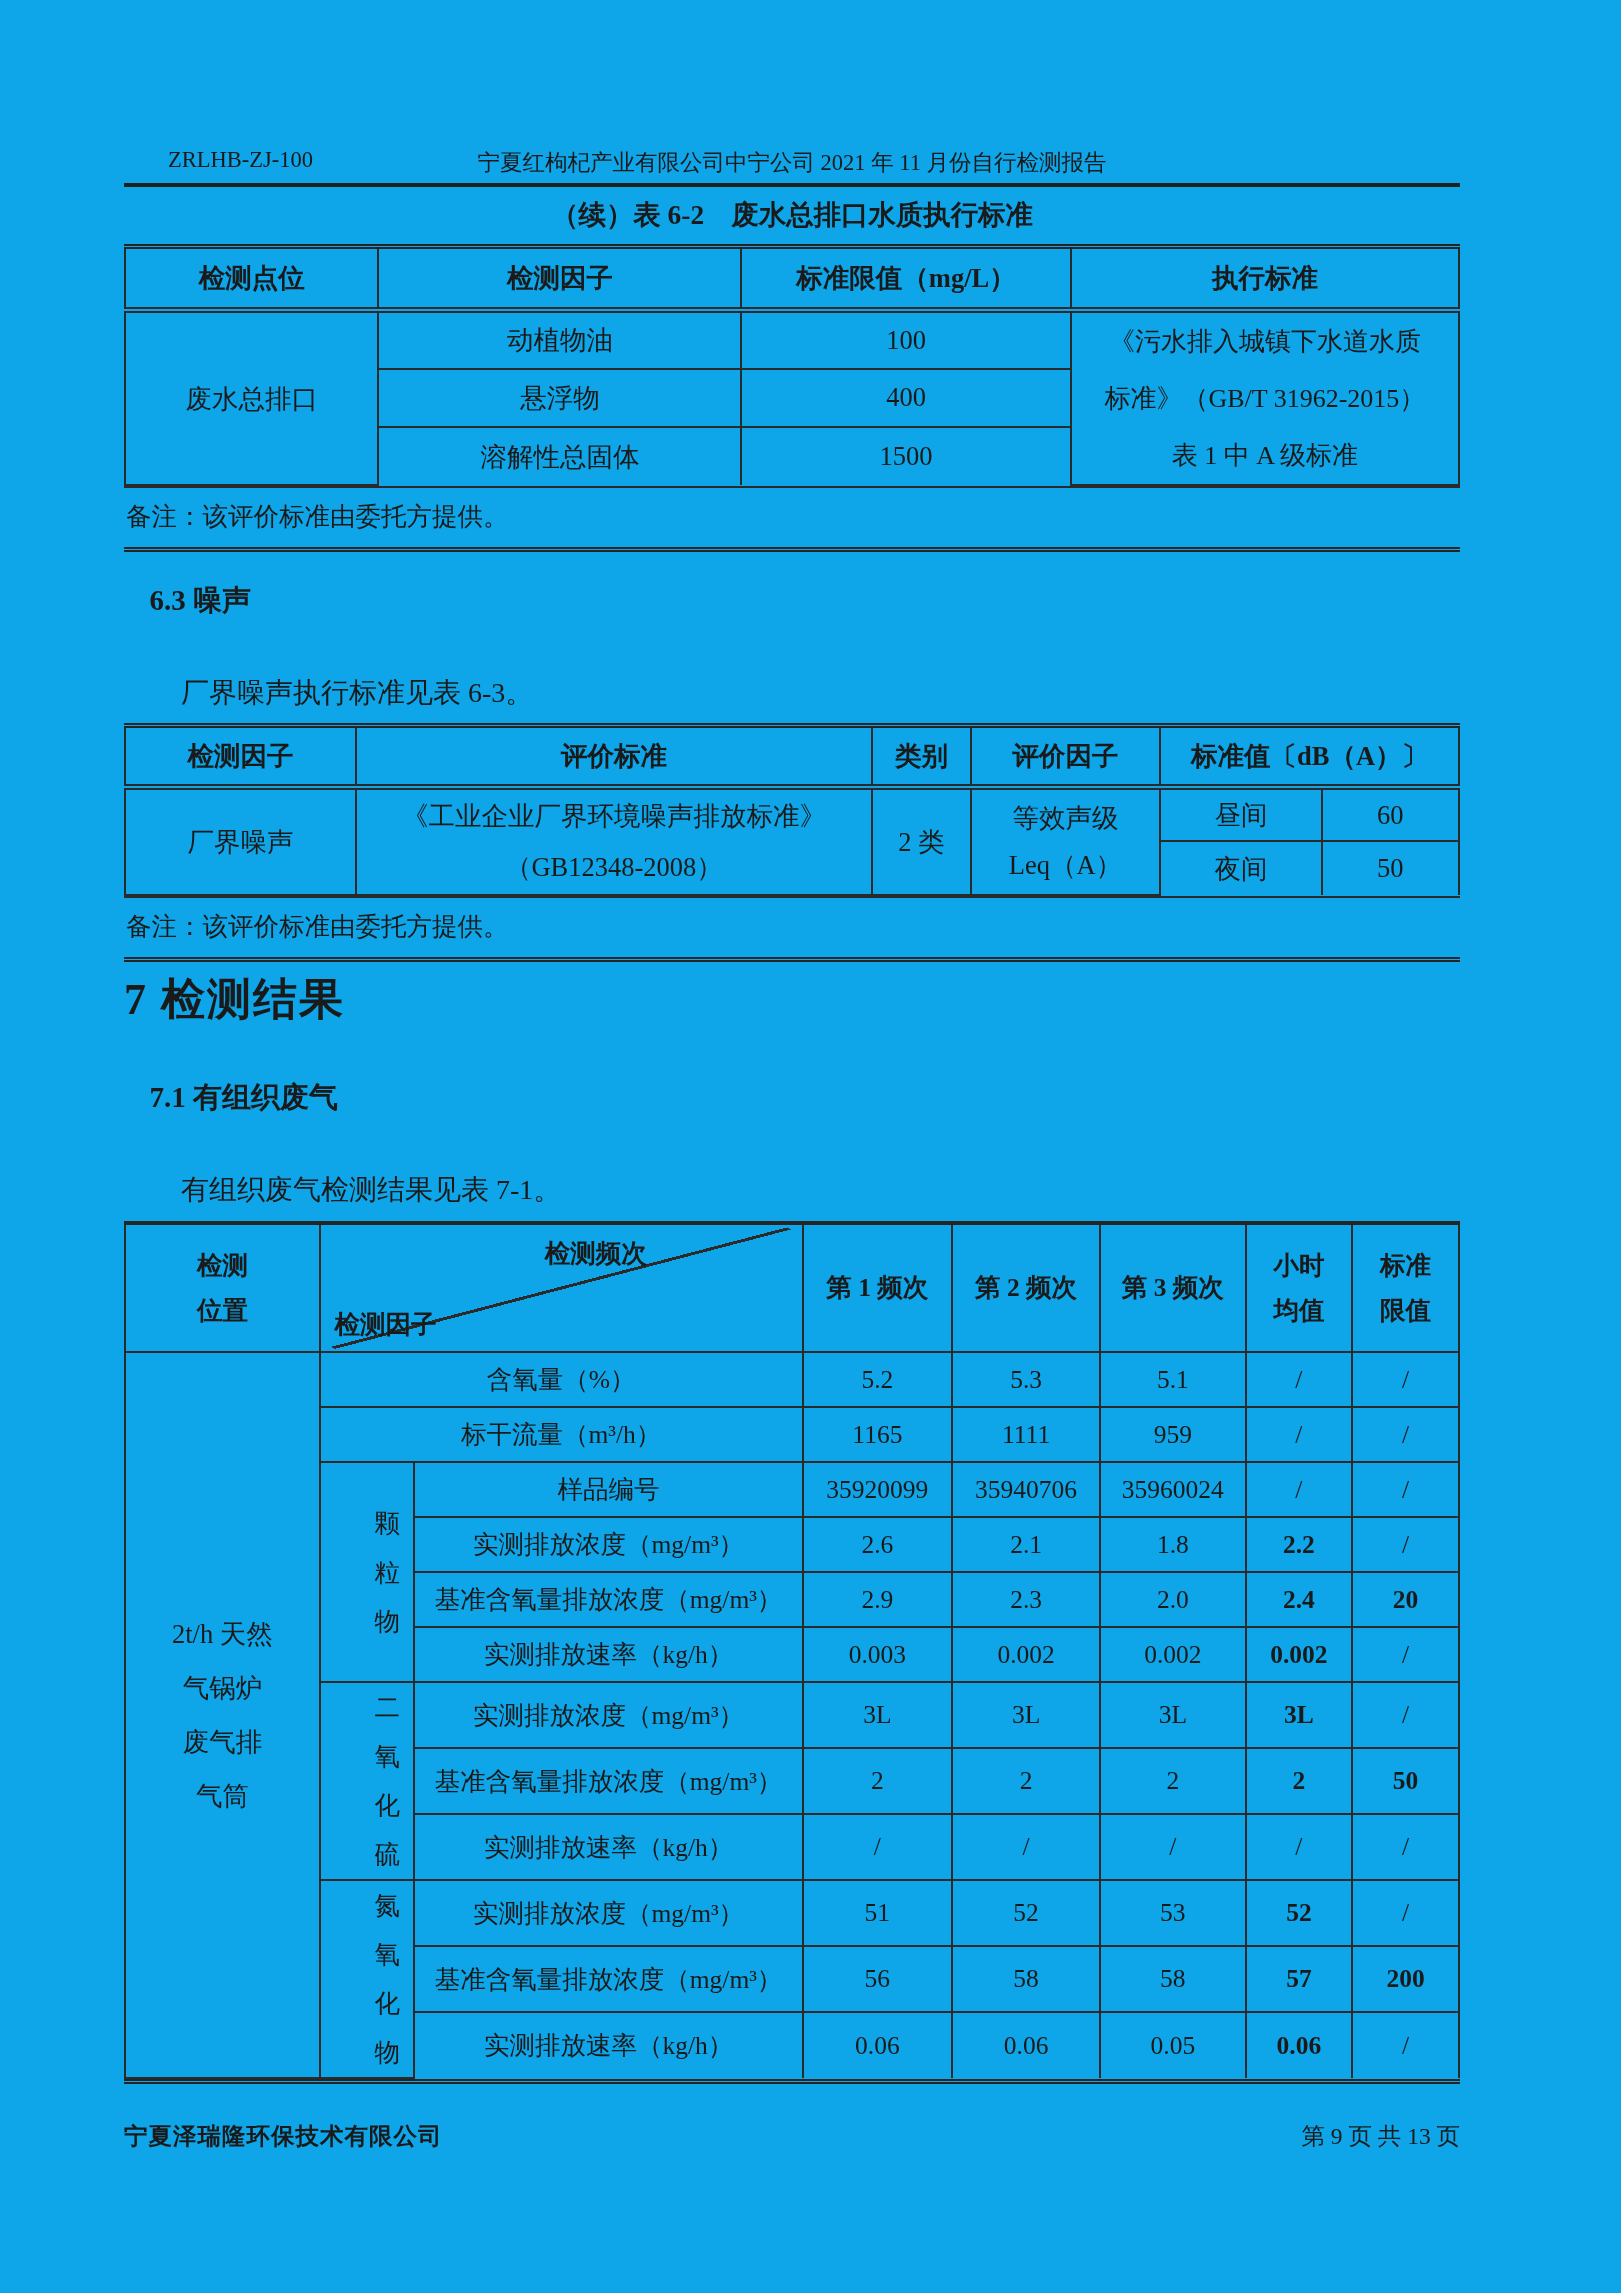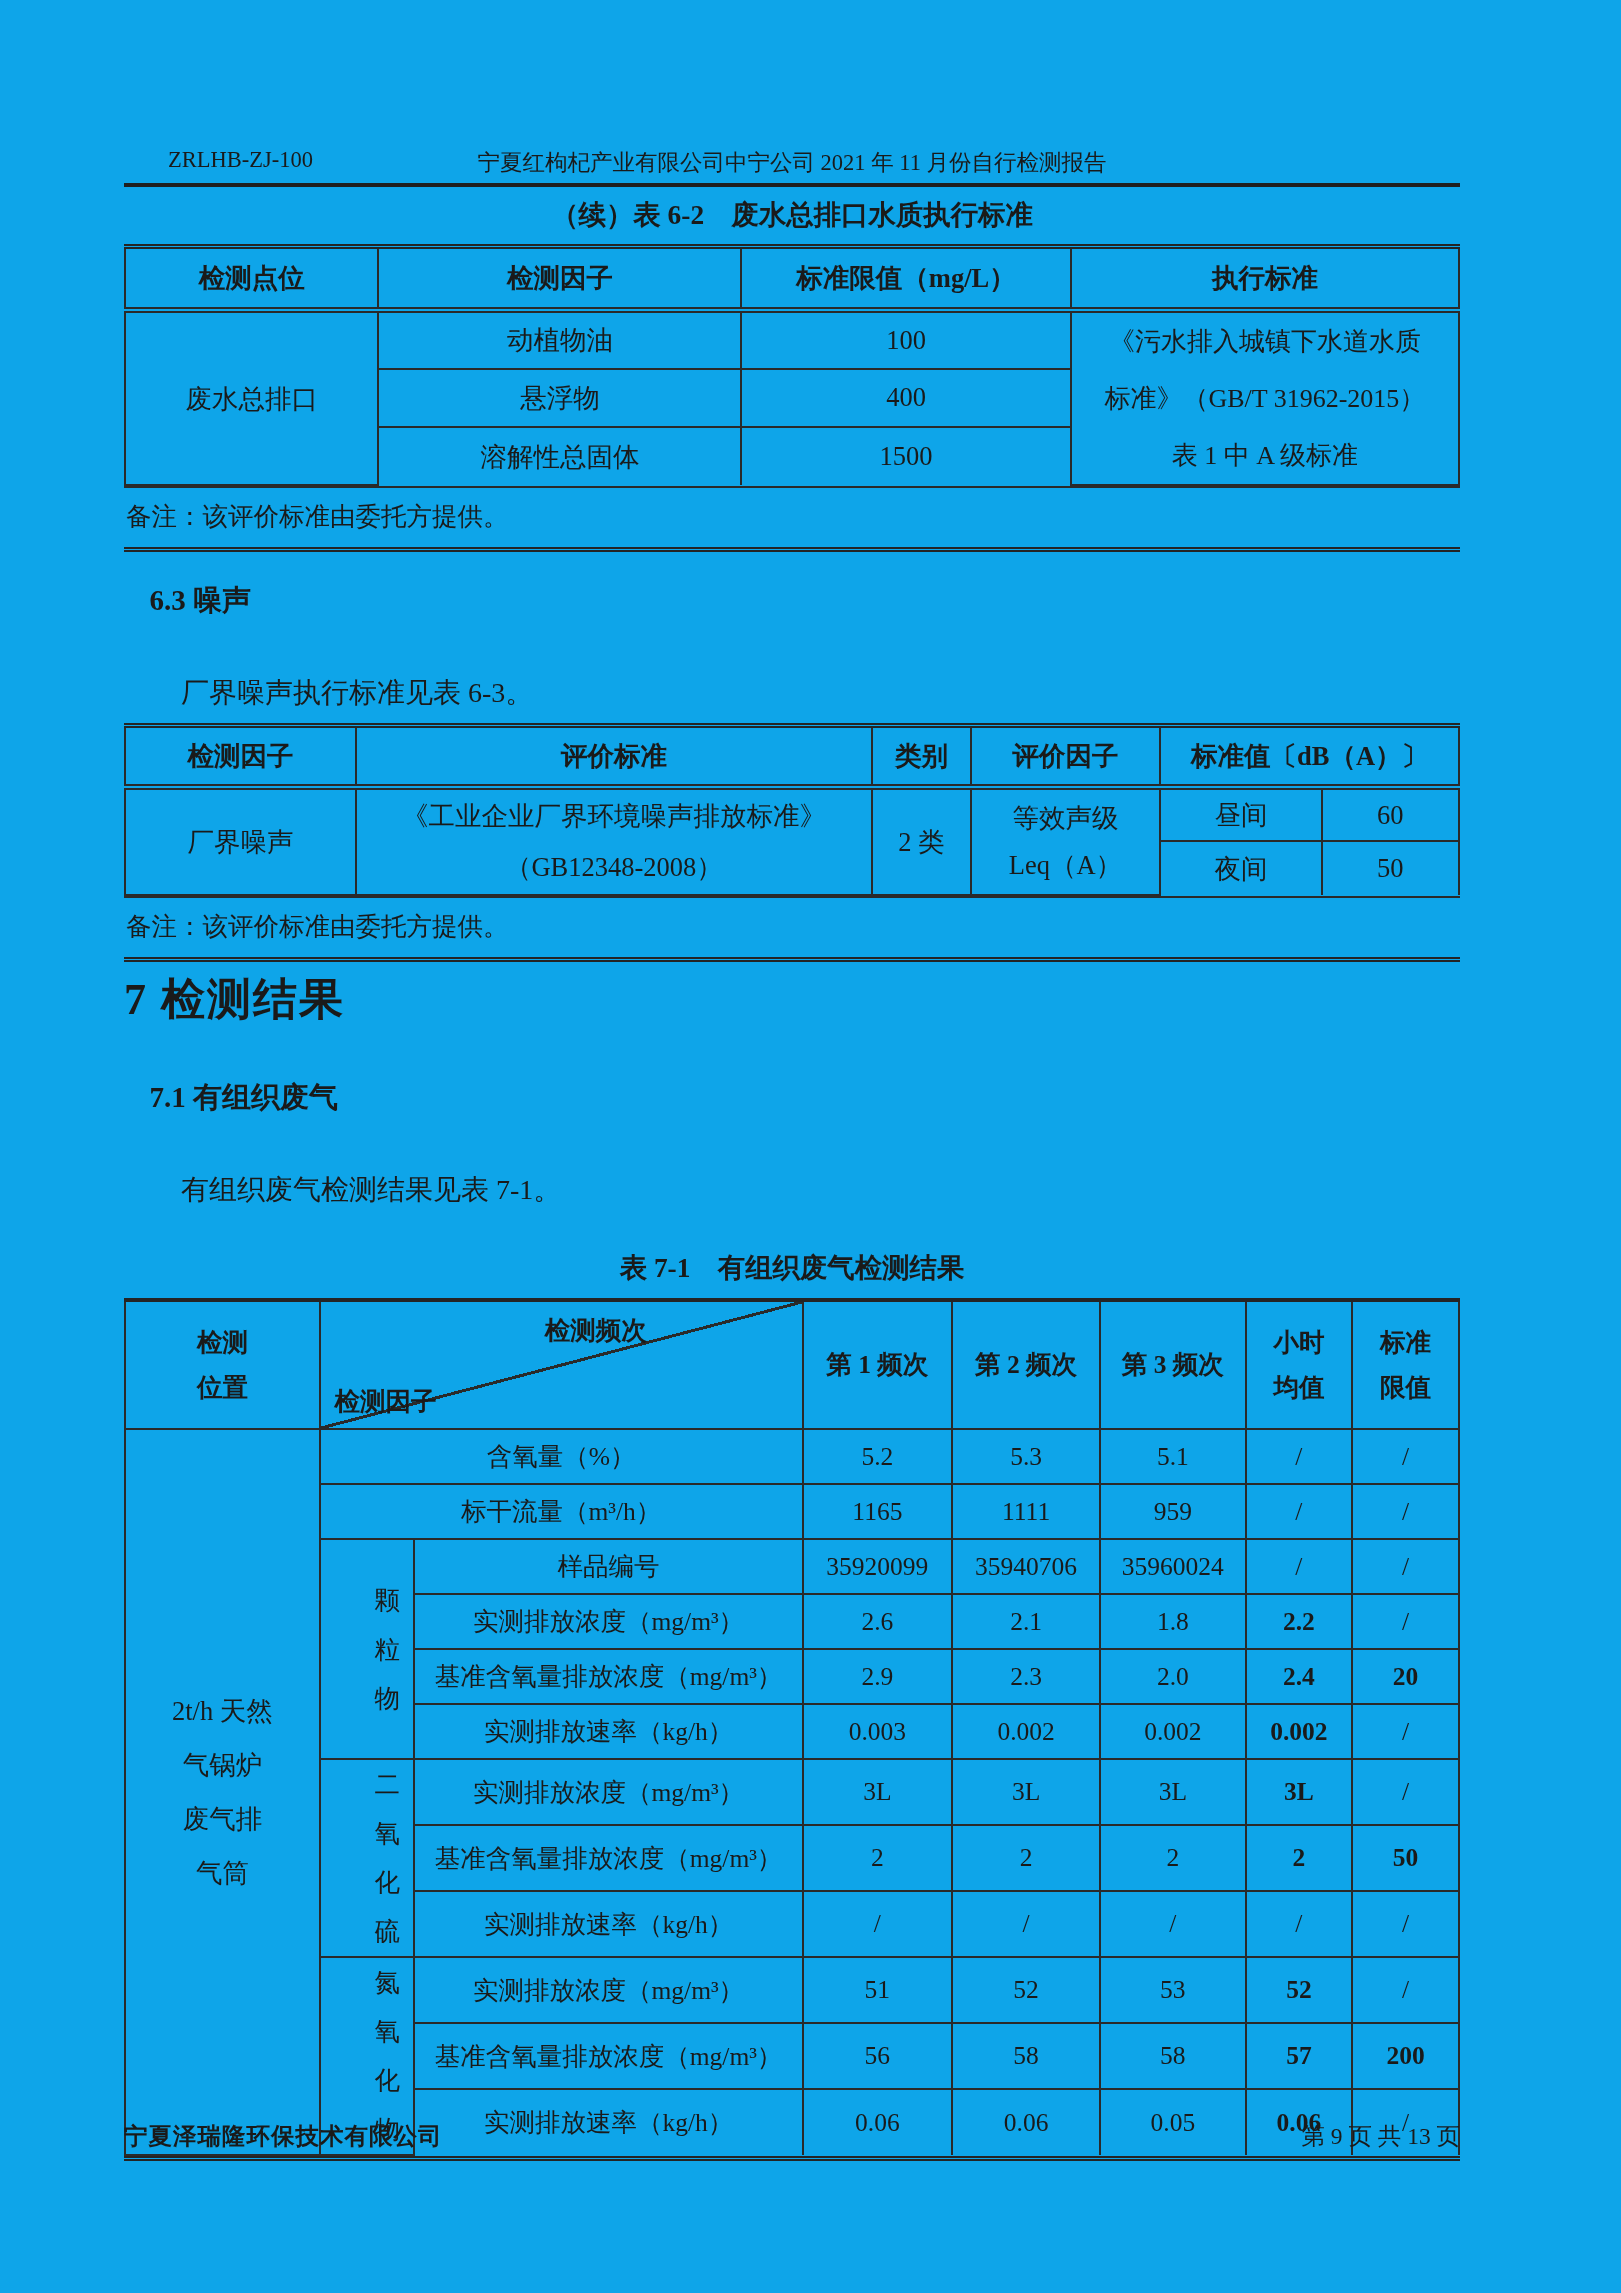--- a/index.html
+++ b/index.html
@@ -18,21 +18,21 @@
   
   .doc-header { position:relative; padding-top:147px; text-align:center; font-size:22.5px; height:179px; }
   .doc-code { position:absolute; left:44px; top:147px; }
   .header-rule { height:3.9px; background:#1f1f1f; margin-top:3.9px; }
 
   
   .tbl-title { text-align:center; font-weight:bold; font-size:27.4px; margin-top:9.8px; }
   .dbl-line { height:4.9px; border-top:2px solid #242424; border-bottom:2px solid #242424; }
   table { width:100%; border-collapse:collapse; table-layout:fixed; text-align:center; }
   td,th { border:2px solid #2a2a2a; padding:0 3.9px; vertical-align:middle; }
-  th { font-weight:bold; }
+  th { font-weight:bold;border-radius:27px; }
   table, tr:first-child th { border-top:0; }
   tr:last-child td { border-bottom:0; }
   td:first-child, th:first-child { border-left:2.5px solid #2a2a2a; }
   td:last-child, th:last-child { border-right:2.5px solid #2a2a2a; }
   .ml { white-space:pre-line; }
   .note { font-size:25.5px; padding:10.8px 2px 12.7px 2px; }
 
   
   .t62 { font-size:26.5px; margin-top:11.8px; }
   .t62 th { height:61px; border-bottom:6.9px double #2a2a2a; }
@@ -162,21 +162,20 @@
       </table>
     <div style="border-top:2.5px solid #2a2a2a">
       <div class="note">备注：该评价标准由委托方提供。</div>
     </div>
     <div class="dbl-line"></div>
 
     <div class="h7">7 检测结果</div>
     <div class="h71">7.1 有组织废气</div>
     <div class="intro">有组织废气检测结果见表 7-1。</div>
 
-    <div class="tbl-title" style="margin-top:41px">表 7-1　有组织废气检测结果</div>
     <div class="dbl-line" style="margin-top:11.8px"></div>
     <table class="t71" style="margin-top:0">
       <colgroup>
         <col style="width:14.6%">
           <col style="width:7.1%">
           <col style="width:29.1%">
         <col style="width:11.2%">
           <col style="width:11.1%">
           <col style="width:10.9%">
         <col style="width:8%">

